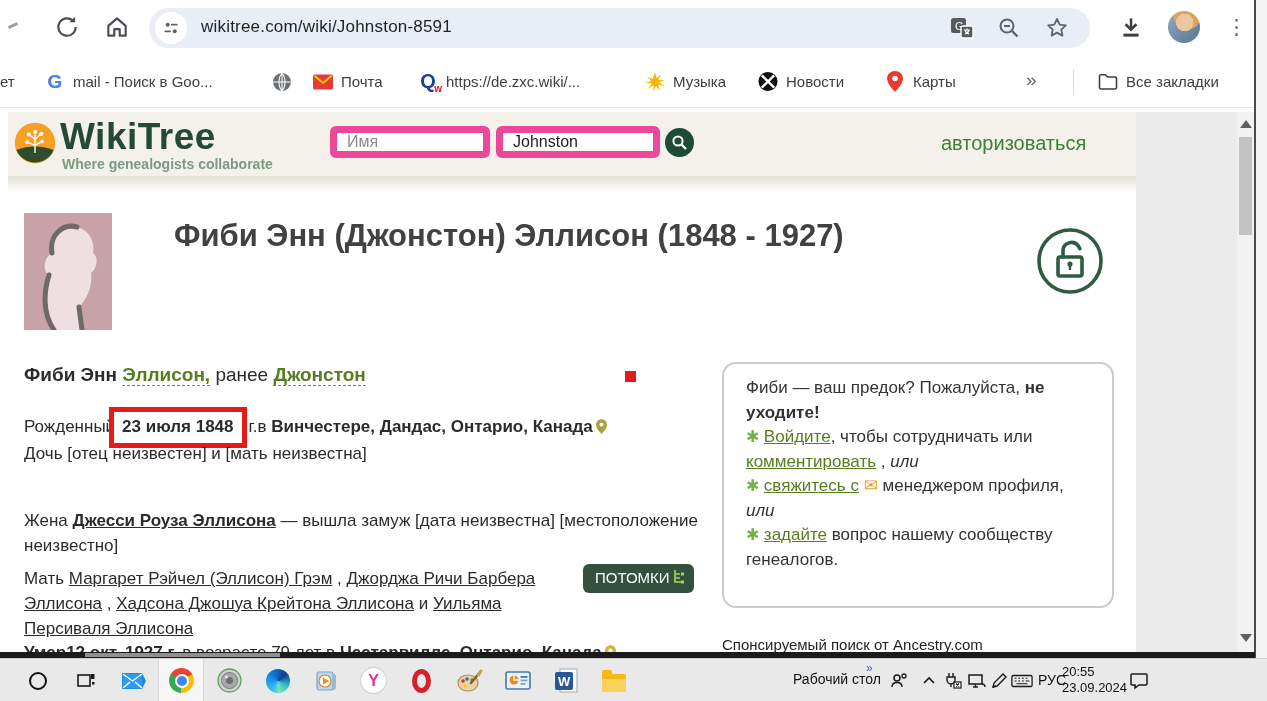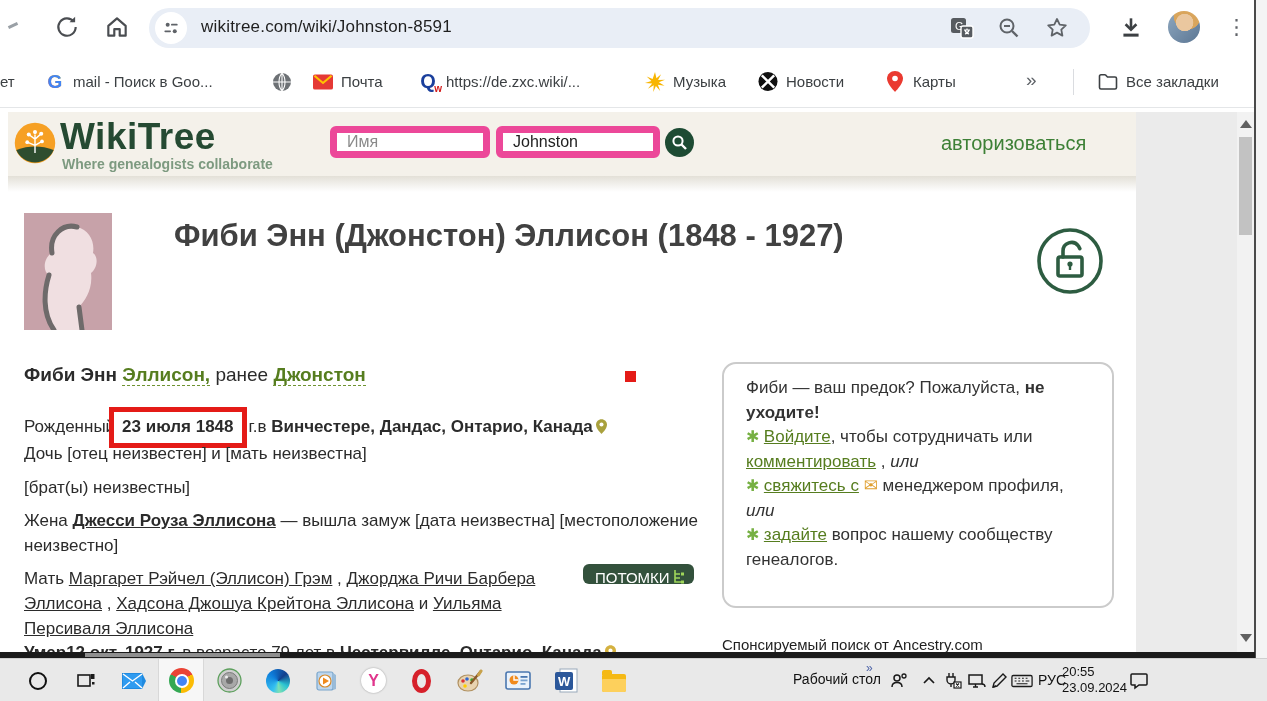--- a/index.html
+++ b/index.html
@@ -64,21 +64,21 @@
   .glink{color:#567d1f;border-bottom:1px dashed #6f9431;text-decoration:none;}
   .dlink{color:#2b2b2b;text-decoration:underline;}
   .para{position:absolute;left:16px;font-size:17px;color:#2b2b2b;line-height:25px;}
   .birth{top:207px;}
   .redbox{display:inline-block;border:5px solid #e41b17;padding:2px 8px 4px 8px;margin:8px 2px 0 -6px;font-weight:bold;}
   .daughter{top:249px;}
   .siblings{top:283px;}
   .spouse{top:316px;width:690px;}
   .mother{top:374px;width:530px;}
   .death{top:448px;}
-  .desc-btn{position:absolute;left:575px;top:372px;height:20px;background:#33513c;border-radius:6px;color:#fff;font-size:15px;padding:5px 8px 0 12px;display:flex;gap:3px;}
+  .desc-btn{position:absolute;left:575px;top:372px;height:29px;background:#33513c;border-radius:6px;color:#fff;font-size:15px;padding:5px 8px 0 12px;display:flex;gap:3px;}
   .pin{display:inline-block;vertical-align:-2px;margin-left:3px;}
   .ann-dot{position:absolute;left:617px;top:179px;width:11px;height:11px;background:#e41b17;}
 
   
   .abox{position:absolute;left:714px;top:170px;width:392px;height:246px;border:2px solid #cbcbcb;border-radius:14px;background:#fff;padding:12px 22px;font-size:17px;color:#333;line-height:24.5px;}
   .abox .lnk{color:#567d1f;text-decoration:underline;}
   .ast{color:#76b043;font-size:16px;}
   .env{color:#e0a030;font-size:17px;}
   .sponsored{position:absolute;left:714px;top:444px;font-size:15px;color:#1f1f1f;}
 
@@ -284,21 +284,20 @@
       </div>
 
       <div class="para birth">
         <span>Рожденный</span><span class="redbox">23 июля 1848</span><span>г.в </span><span class="b">Винчестере, Дандас, Онтарио, Канада</span><span class="pin"><svg width="11" height="15" viewBox="0 0 12 16">
               <path d="M6 0C2.7 0 0 2.7 0 6c0 4.5 6 10 6 10s6-5.5 6-10C12 2.7 9.3 0 6 0z" fill="#a9a13d"></path>
               <circle cx="6" cy="5.8" r="2.2" fill="#fff"></circle>
             </svg></span>
       </div>
 
       <div class="para daughter">Дочь [отец неизвестен] и [мать неизвестна]</div>
-      <div class="para siblings">[брат(ы) неизвестны]</div>
 
       <div class="para spouse">
         <span>Жена </span><a class="dlink b" href="#">Джесси Роуза Эллисона</a><span> — вышла замуж [дата неизвестна] [местоположение неизвестно]</span>
       </div>
 
       <div class="para mother">
         <span>Мать </span><a class="dlink" href="#">Маргарет Рэйчел (Эллисон) Грэм</a><span> , </span><a class="dlink" href="#">Джорджа Ричи Барбера Эллисона</a><span> , </span><a class="dlink" href="#">Хадсона Джошуа Крейтона Эллисона</a><span> и </span><a class="dlink" href="#">Уильяма Персиваля Эллисона</a>
       </div>
 
       <div class="desc-btn">

